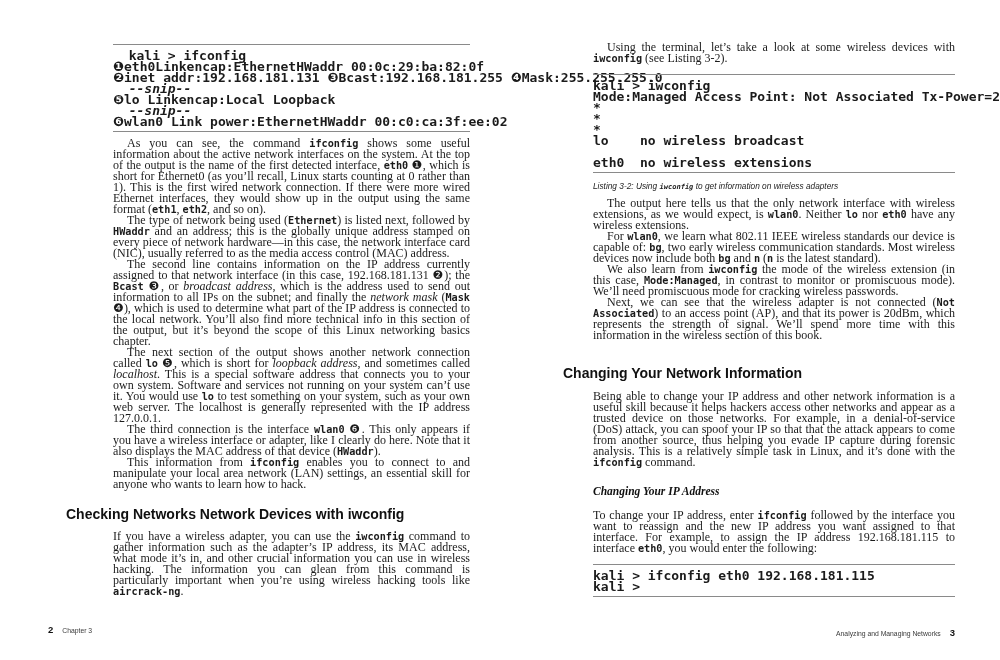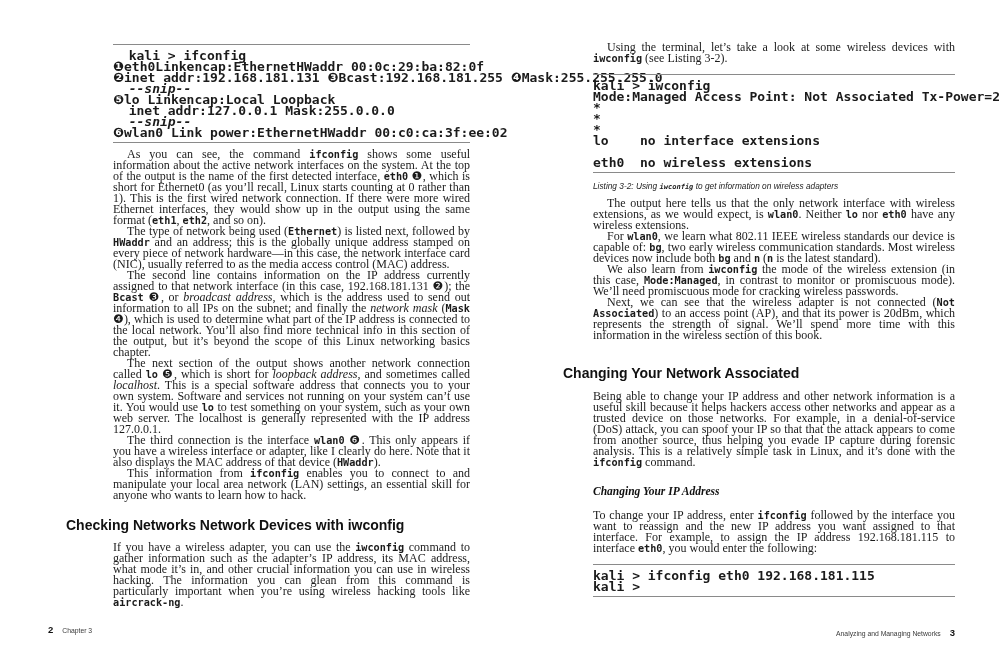--- a/index.html
+++ b/index.html
@@ -79,21 +79,20 @@
   <section class="page-left">
     <div class="col col-left">
 
       <figure class="listing listing-top">
         <div class="code-block">
             <div class="code-line">  kali &gt; ifconfig</div>
             <div class="code-line">❶eth0Linkencap:EthernetHWaddr 00:0c:29:ba:82:0f</div>
             <div class="code-line">❷inet addr:192.168.181.131 ❸Bcast:192.168.181.255 ❹Mask:255.255.255.0</div>
             <div class="code-line">  <span class="em">--snip--</span></div>
             <div class="code-line">❺lo Linkencap:Local Loopback</div>
-            <div class="code-line">  inet addr:127.0.0.1 Mask:255.0.0.0</div>
             <div class="code-line">  <span class="em">--snip--</span></div>
             <div class="code-line">❻wlan0 Link power:EthernetHWaddr 00:c0:ca:3f:ee:02</div>
           </div>
       </figure>
 
       <div class="paras">
           <div class="para indent">As you can see, the command <span class="code-inline">ifconfig</span> shows some useful information about the active network interfaces on the system. At the top of the output is the name of the first detected interface, <span class="code-inline">eth0</span> ❶, which is short for Ethernet0 (as you’ll recall, Linux starts counting at 0 rather than 1). This is the first wired network connection. If there were more wired Ethernet interfaces, they would show up in the output using the same format (<span class="code-inline">eth1</span>, <span class="code-inline">eth2</span>, and so on).</div>
           <div class="para indent">The type of network being used (<span class="code-inline">Ethernet</span>) is listed next, followed by <span class="code-inline">HWaddr</span> and an address; this is the globally unique address stamped on every piece of network hardware—in this case, the network interface card (NIC), usually referred to as the media access control (MAC) address.</div>
           <div class="para indent">The second line contains information on the IP address currently assigned to that network interface (in this case, 192.168.181.131 ❷); the <span class="code-inline">Bcast</span> ❸, or <span class="em">broadcast address</span>, which is the address used to send out information to all IPs on the subnet; and finally the <span class="em">network mask</span> (<span class="code-inline">Mask</span> ❹), which is used to determine what part of the IP address is connected to the local network. You’ll also find more technical info in this section of the output, but it’s beyond the scope of this Linux networking basics chapter.</div>
           <div class="para indent">The next section of the output shows another network connection called <span class="code-inline">lo</span> ❺, which is short for <span class="em">loopback address</span>, and sometimes called <span class="em">localhost</span>. This is a special software address that connects you to your own system. Software and services not running on your system can’t use it. You would use <span class="code-inline">lo</span> to test something on your system, such as your own web server. The localhost is generally represented with the IP address 127.0.0.1.</div>
@@ -116,35 +115,35 @@
 
       <p class="para indent intro">Using the terminal, let’s take a look at some wireless devices with <span class="code-inline">iwconfig</span> (see Listing 3-2).</p>
 
       <figure class="listing listing-mid">
         <div class="code-block">
             <div class="code-line">kali &gt; iwconfig</div>
             <div class="code-line">Mode:Managed Access Point: Not Associated Tx-Power=20 dBm</div>
             <div class="code-line">*</div>
             <div class="code-line">*</div>
             <div class="code-line">*</div>
-            <div class="code-line">lo    no interface extensions</div>
+            <div class="code-line">lo    no wireless broadcast</div>
             <div class="code-line"> </div>
             <div class="code-line">eth0  no wireless extensions</div>
           </div>
         <figcaption class="caption">Listing 3-2: Using <span class="code-inline">iwconfig</span> to get information on wireless adapters</figcaption>
       </figure>
 
       <div class="paras">
           <div class="para indent">The output here tells us that the only network interface with wireless extensions, as we would expect, is <span class="code-inline">wlan0</span>. Neither <span class="code-inline">lo</span> nor <span class="code-inline">eth0</span> have any wireless extensions.</div>
           <div class="para indent">For <span class="code-inline">wlan0</span>, we learn what 802.11 IEEE wireless standards our device is capable of: <span class="code-inline">bg</span>, two early wireless communication standards. Most wireless devices now include both <span class="code-inline">bg</span> and <span class="code-inline">n</span> (<span class="code-inline">n</span> is the latest standard).</div>
           <div class="para indent">We also learn from <span class="code-inline">iwconfig</span> the mode of the wireless extension (in this case, <span class="code-inline">Mode:Managed</span>, in contrast to monitor or promiscuous mode). We’ll need promiscuous mode for cracking wireless passwords.</div>
           <div class="para indent">Next, we can see that the wireless adapter is not connected (<span class="code-inline">Not Associated</span>) to an access point (AP), and that its power is 20dBm, which represents the strength of signal. We’ll spend more time with this information in the wireless section of this book.</div>
         </div>
 
-      <h1 class="h1">Changing Your Network Associated</h1>
+      <h1 class="h1">Changing Your Network Information</h1>
 
       <p class="para noindent after-h">Being able to change your IP address and other network information is a useful skill because it helps hackers access other networks and appear as a trusted device on those networks. For example, in a denial-of-service (DoS) attack, you can spoof your IP so that that the attack appears to come from another source, thus helping you evade IP capture during forensic analysis. This is a relatively simple task in Linux, and it’s done with the <span class="code-inline">ifconfig</span> command.</p>
 
       <h2 class="h2">Changing Your IP Address</h2>
 
       <p class="para noindent">To change your IP address, enter <span class="code-inline">ifconfig</span> followed by the interface you want to reassign and the new IP address you want assigned to that interface. For example, to assign the IP address 192.168.181.115 to interface <span class="code-inline">eth0</span>, you would enter the following:</p>
 
       <figure class="listing listing-mid">
         <div class="code-block">
             <div class="code-line">kali &gt; ifconfig eth0 192.168.181.115</div>

